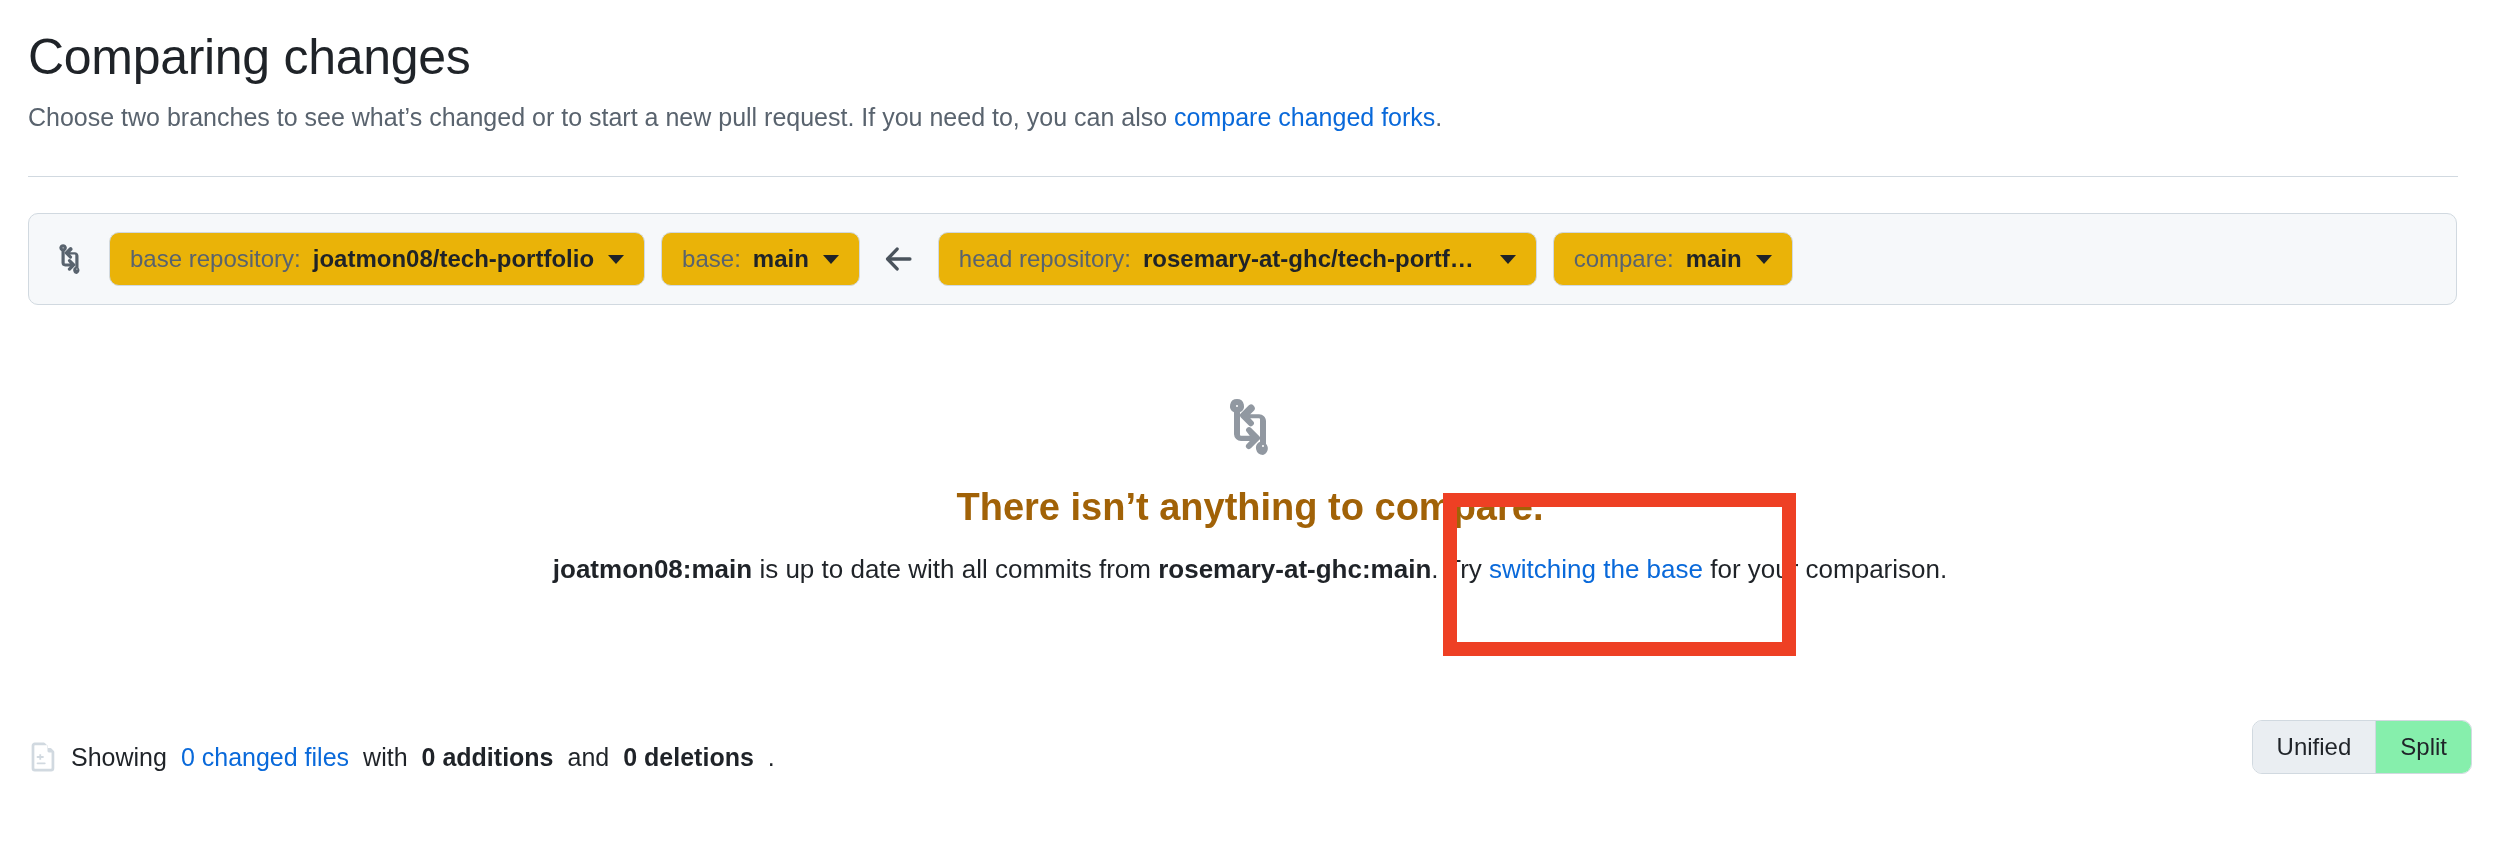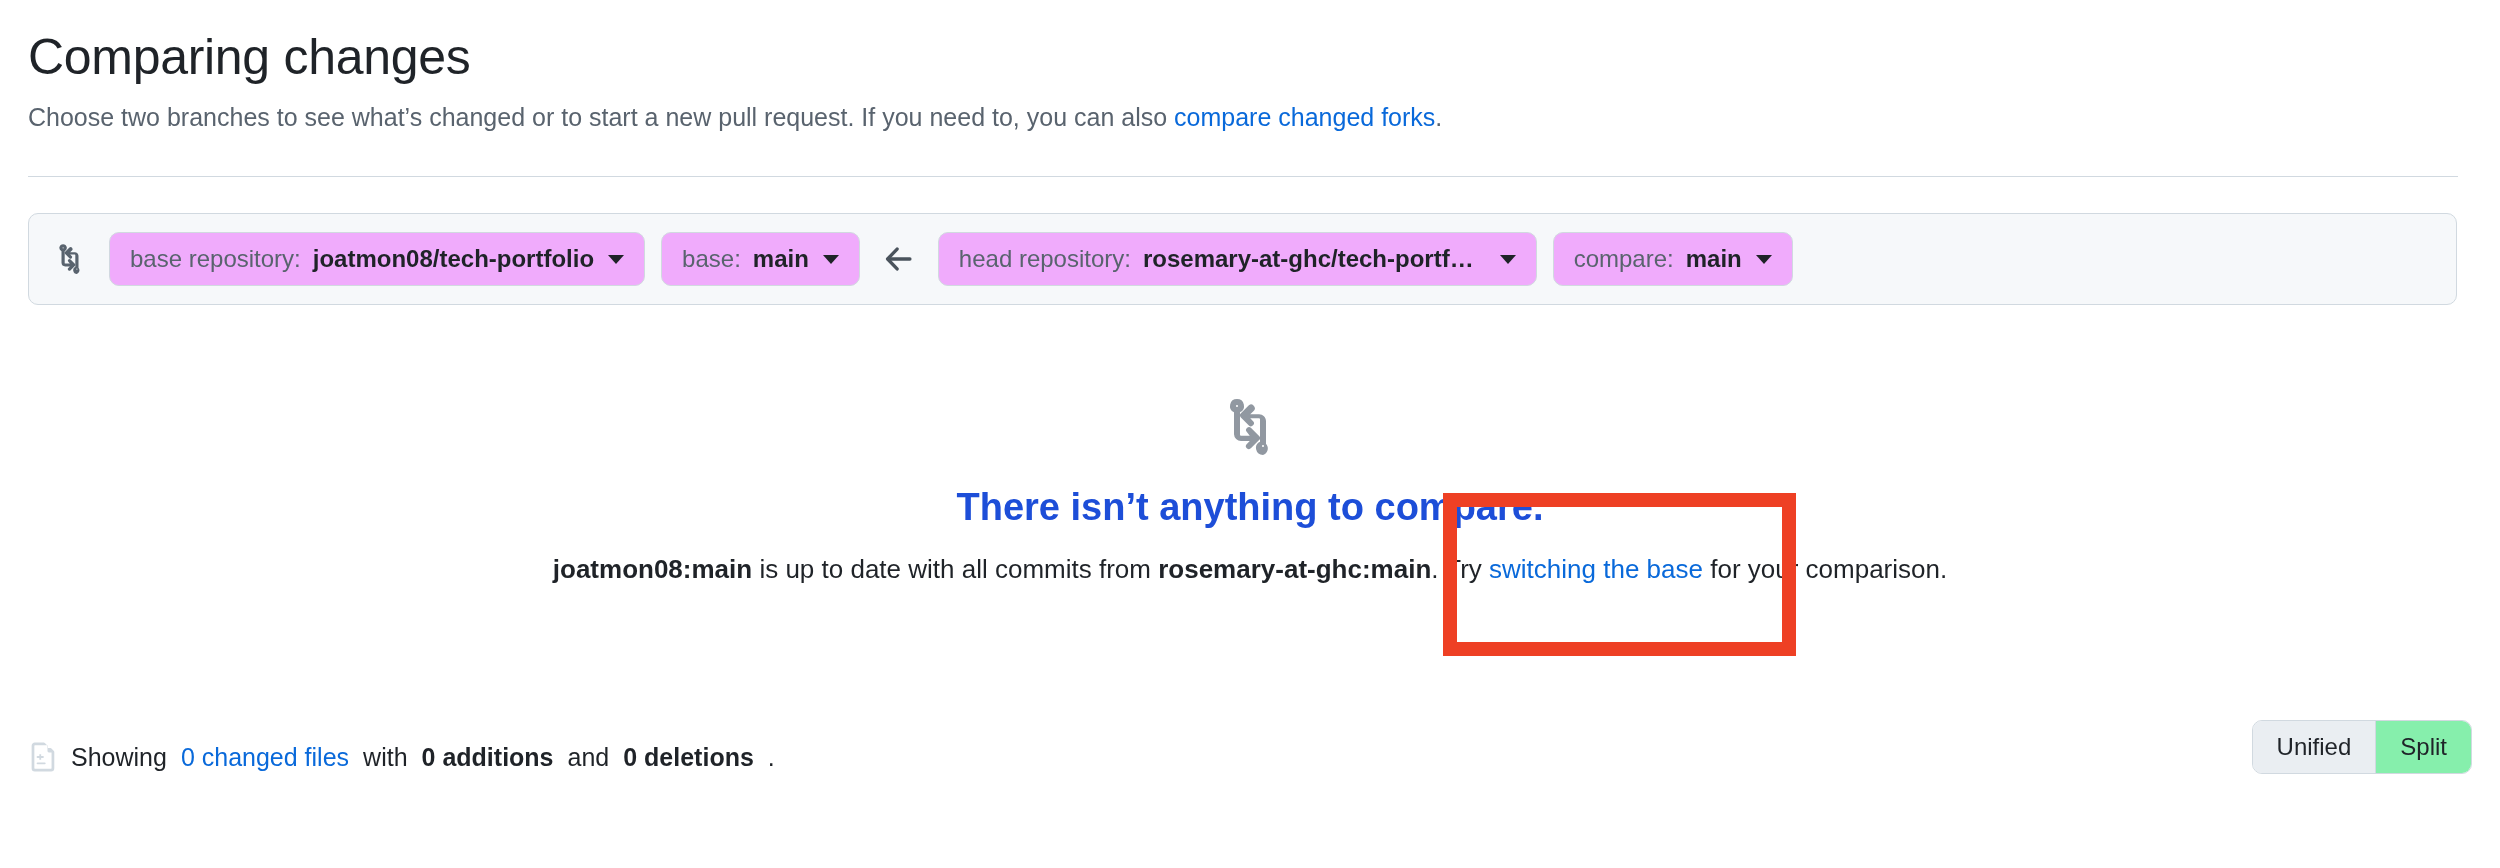--- a/index.html
+++ b/index.html
@@ -80,21 +80,21 @@
     flex: 0 0 auto;
     margin-right: 6px;
   }
   .branch-btn {
     display: inline-flex;
     align-items: center;
     gap: 12px;
     height: 54px;
     box-sizing: border-box;
     padding: 0 20px;
-    background: #f0abfc;
+    background: #eab308;
     border: 1px solid #d1d9e0;
     border-radius: 10px;
     font-size: 24px;
     line-height: 1;
     color: #59636e;
     white-space: nowrap;
     cursor: pointer;
     font-family: "Liberation Sans", sans-serif;
   }
   .branch-btn .bold {
@@ -127,21 +127,21 @@
     text-align: center;
   }
   .empty-icon {
     width: 64px;
     height: 64px;
     display: inline-block;
   }
   .empty-title {
     font-size: 38px;
     font-weight: 700;
-    color: #1d4ed8;
+    color: #a16207;
     margin: 22px 0 0 0;
     line-height: 1.2;
   }
   .empty-desc {
     font-size: 26px;
     font-weight: 400;
     color: #1f2328;
     margin: 22px 0 0 0;
     line-height: 1.3;
   }

